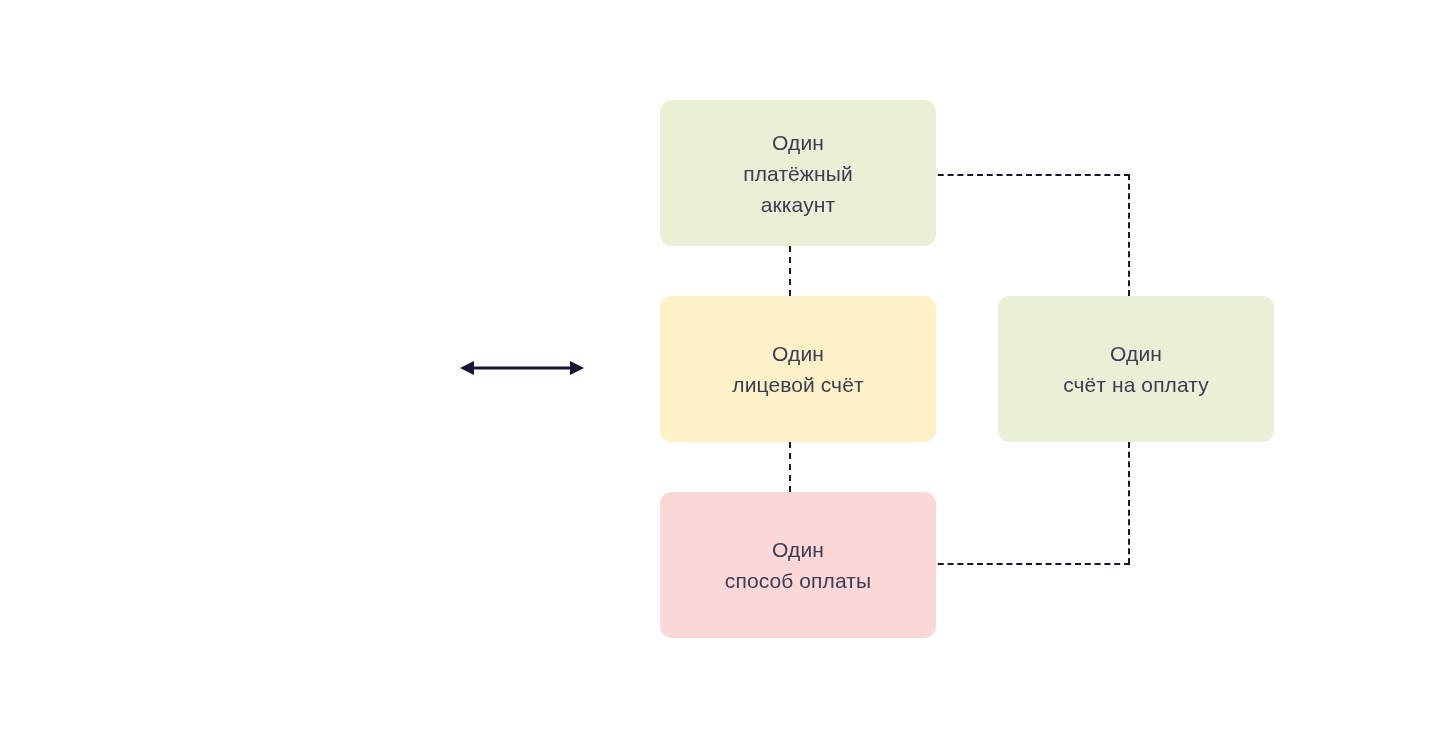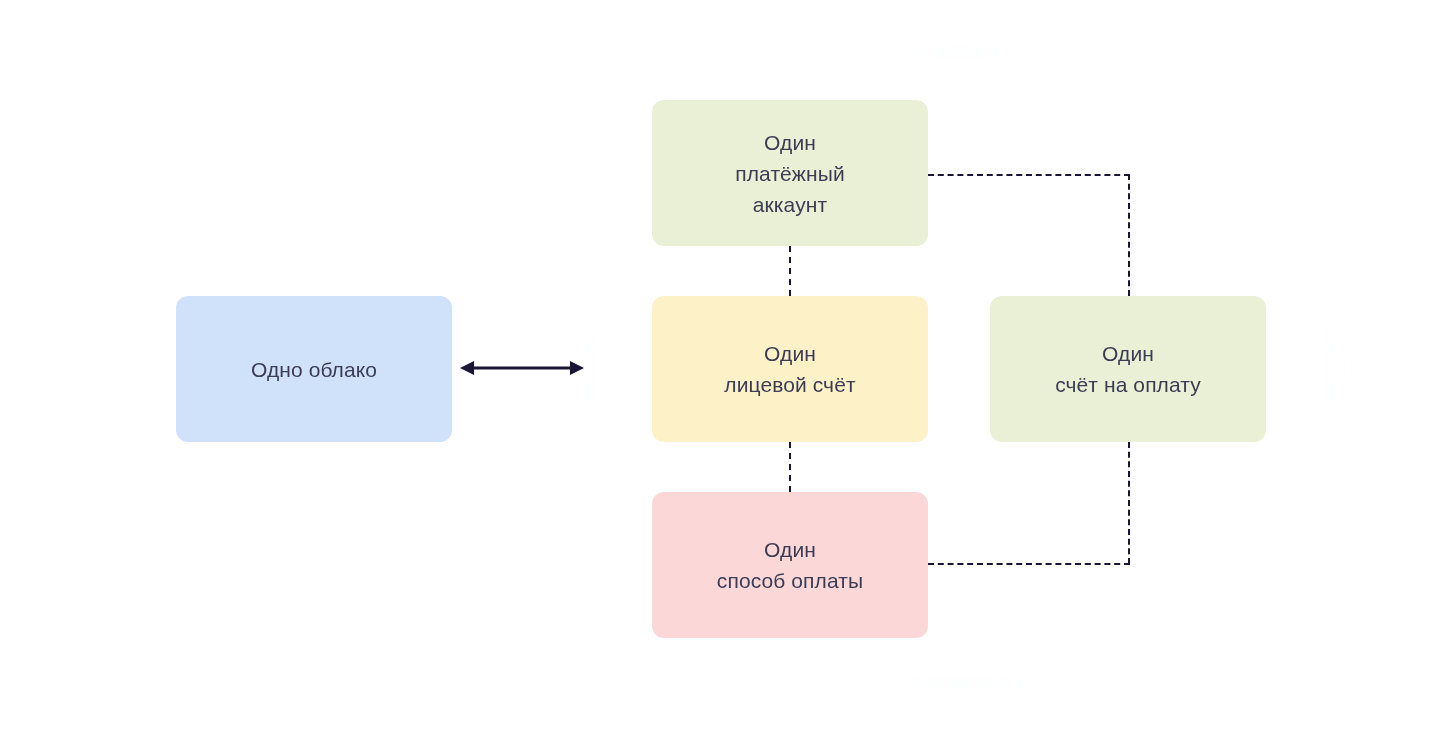--- a/index.html
+++ b/index.html
@@ -49,20 +49,21 @@
     align-items: center;
     justify-content: center;
     text-align: center;
     color: #3c3c55;
     font-size: 21px;
     line-height: 31px;
     letter-spacing: 0.1px;
     white-space: pre-line;
     box-sizing: border-box;
     padding: 4px 3px;
+    margin-left: 8px;
   }
 
   #node-cloud {
     left: 176px; top: 296px;
     width: 276px; height: 146px;
     background: #cfe2fa;
   }
   #node-account {
     left: 652px; top: 100px;
     width: 276px; height: 146px;
@@ -135,21 +136,20 @@
 
   <div class="conn v-dash" id="conn-inv-pay-v"></div>
   <div class="conn h-dash" id="conn-inv-pay-h"></div>
 
   <svg id="arrow-cloud-panel" viewBox="0 0 124 24">
     <line x1="12" y1="12" x2="112" y2="12" stroke="#1b1535" stroke-width="3"></line>
     <polygon points="0,12 14,5 14,19" fill="#1b1535"></polygon>
     <polygon points="124,12 110,5 110,19" fill="#1b1535"></polygon>
   </svg>
 
-  <div class="node" id="node-cloud">Одно облако</div>
 
   <div class="node" id="node-account">Один
 платёжный
 аккаунт</div>
 
   <div class="node" id="node-ls">Один
 лицевой счёт</div>
 
   <div class="node" id="node-payment">Один
 способ оплаты</div>

